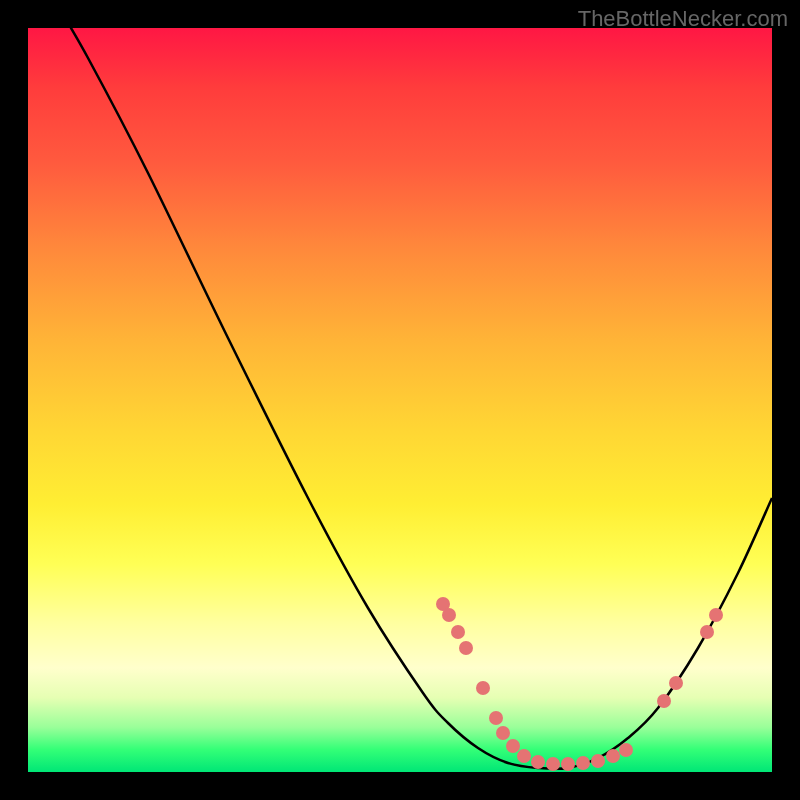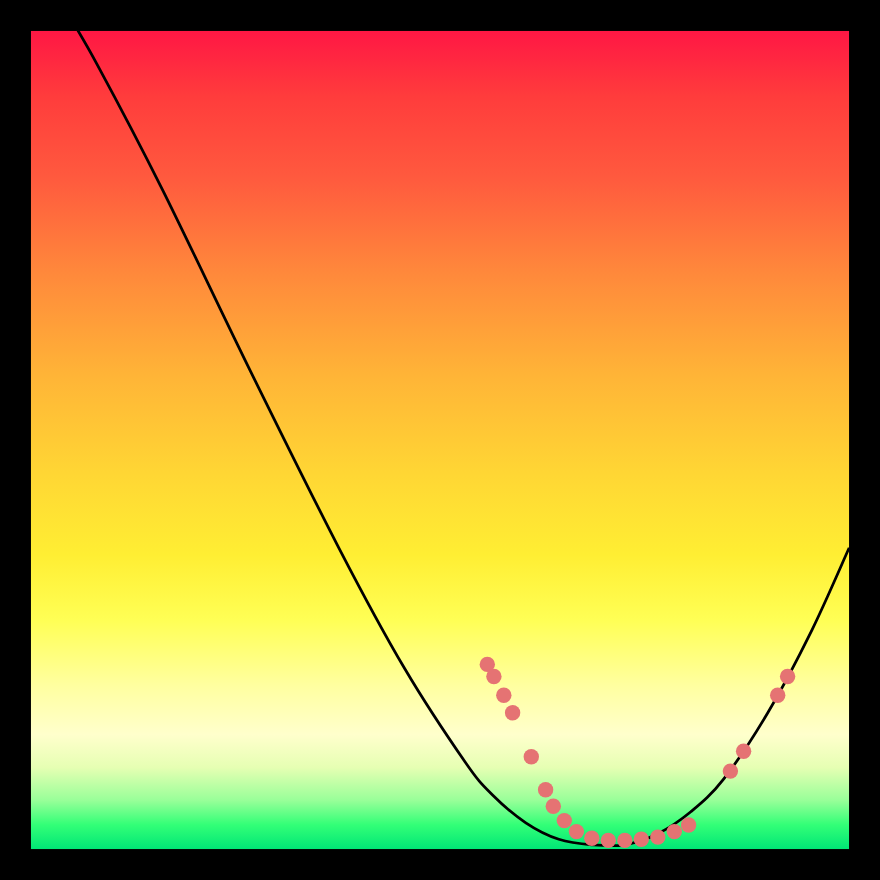--- a/index.html
+++ b/index.html
@@ -50,20 +50,21 @@
     position: absolute;
     inset: 0;
     width: 100%;
     height: 100%;
   }
 </style>
 </head>
 <body>
 
 <div class="container">
+  <div class="watermark">TheBottleNecker.com</div>
   <div class="plot-area">
     <div class="gradient-bg"></div>
     <svg class="curve" viewBox="0 0 744 744" preserveAspectRatio="none">
       <path id="curve-path" fill="none" stroke="#000000" stroke-width="2.5" d="M 25 -30 C 30.8 -20.0, 44.2 0.8, 60 30 C 75.8 59.2, 96.7 98.3, 120 145 C 143.3 191.7, 173.3 255.8, 200 310 C 226.7 364.2, 256.7 425.0, 280 470 C 303.3 515.0, 320.8 547.5, 340 580 C 359.2 612.5, 381.7 645.8, 395 665 C 408.3 684.2, 410.8 685.8, 420 695 C 429.2 704.2, 440.0 713.3, 450 720 C 460.0 726.7, 470.0 731.7, 480 735 C 490.0 738.3, 500.0 739.2, 510 740 C 520.0 740.8, 530.0 741.7, 540 740 C 550.0 738.3, 560.0 735.0, 570 730 C 580.0 725.0, 590.0 718.3, 600 710 C 610.0 701.7, 618.3 695.0, 630 680 C 641.7 665.0, 656.7 642.5, 670 620 C 683.3 597.5, 697.7 570.0, 710 545 C 722.3 520.0, 738.3 482.5, 744 470"></path>
       <g id="markers">
           <circle cx="415" cy="576" r="7" fill="#e57373"></circle>
           <circle cx="421" cy="587" r="7" fill="#e57373"></circle>
           <circle cx="430" cy="604" r="7" fill="#e57373"></circle>
           <circle cx="438" cy="620" r="7" fill="#e57373"></circle>
           <circle cx="455" cy="660" r="7" fill="#e57373"></circle>

